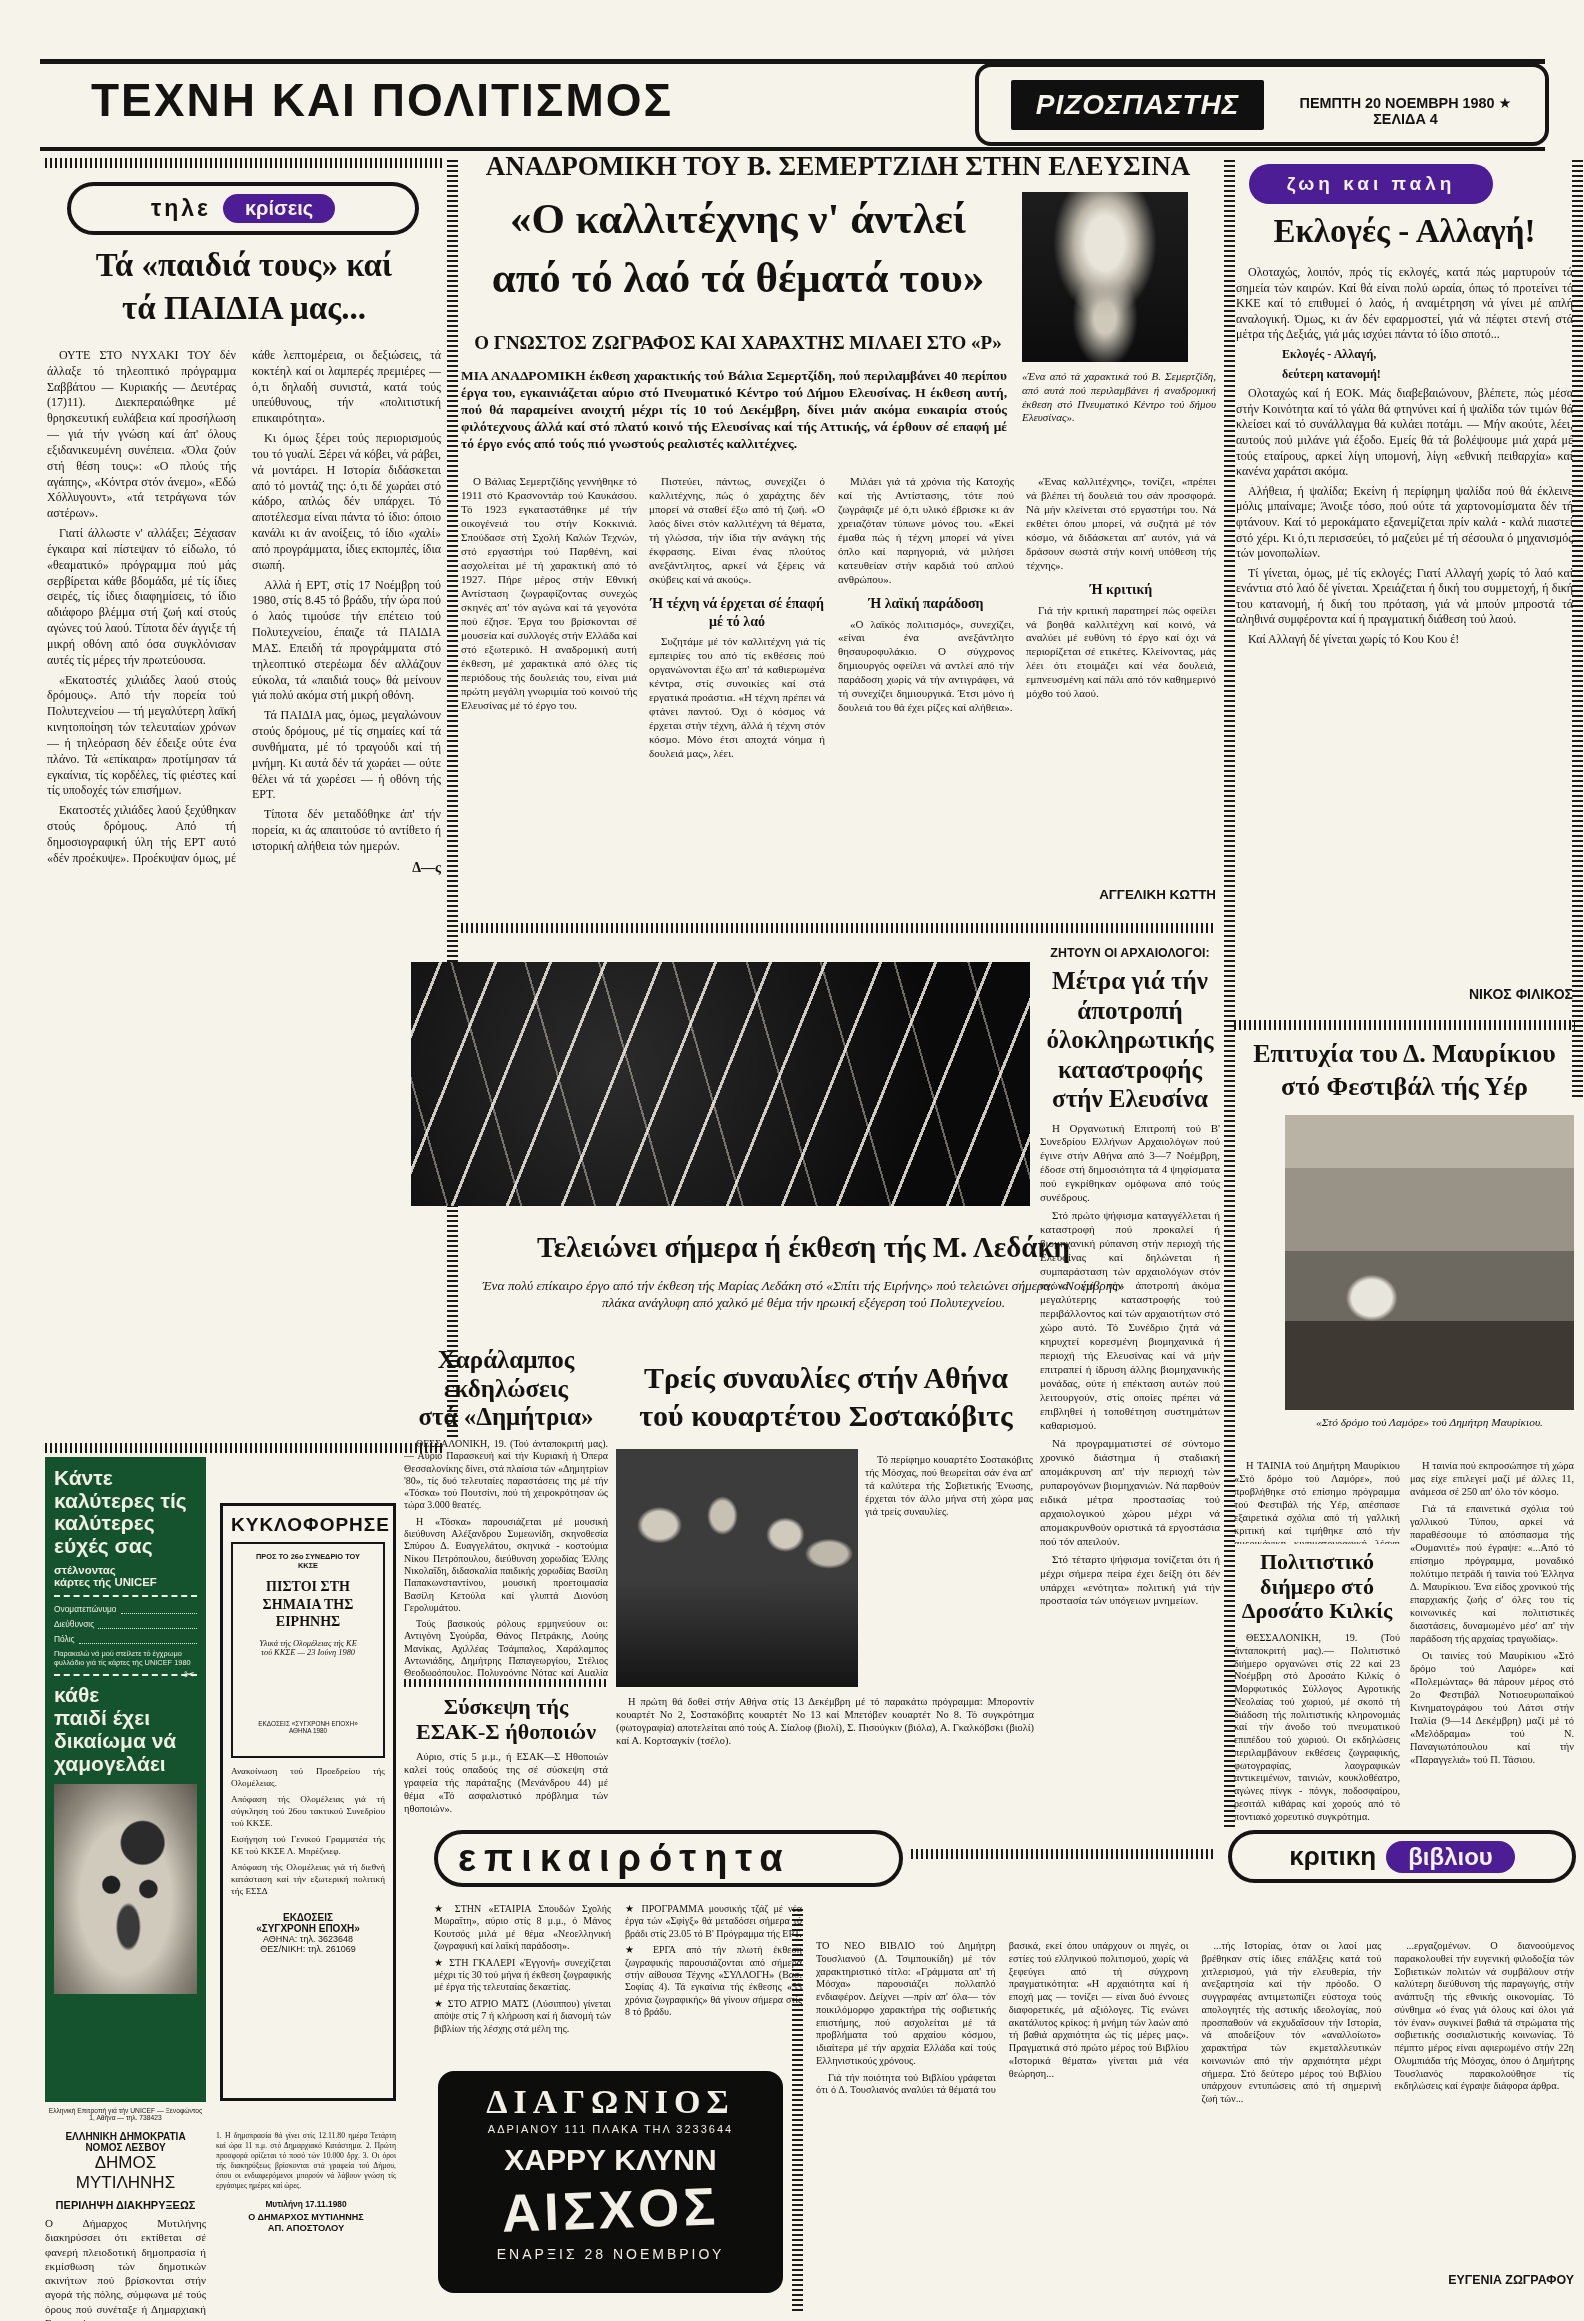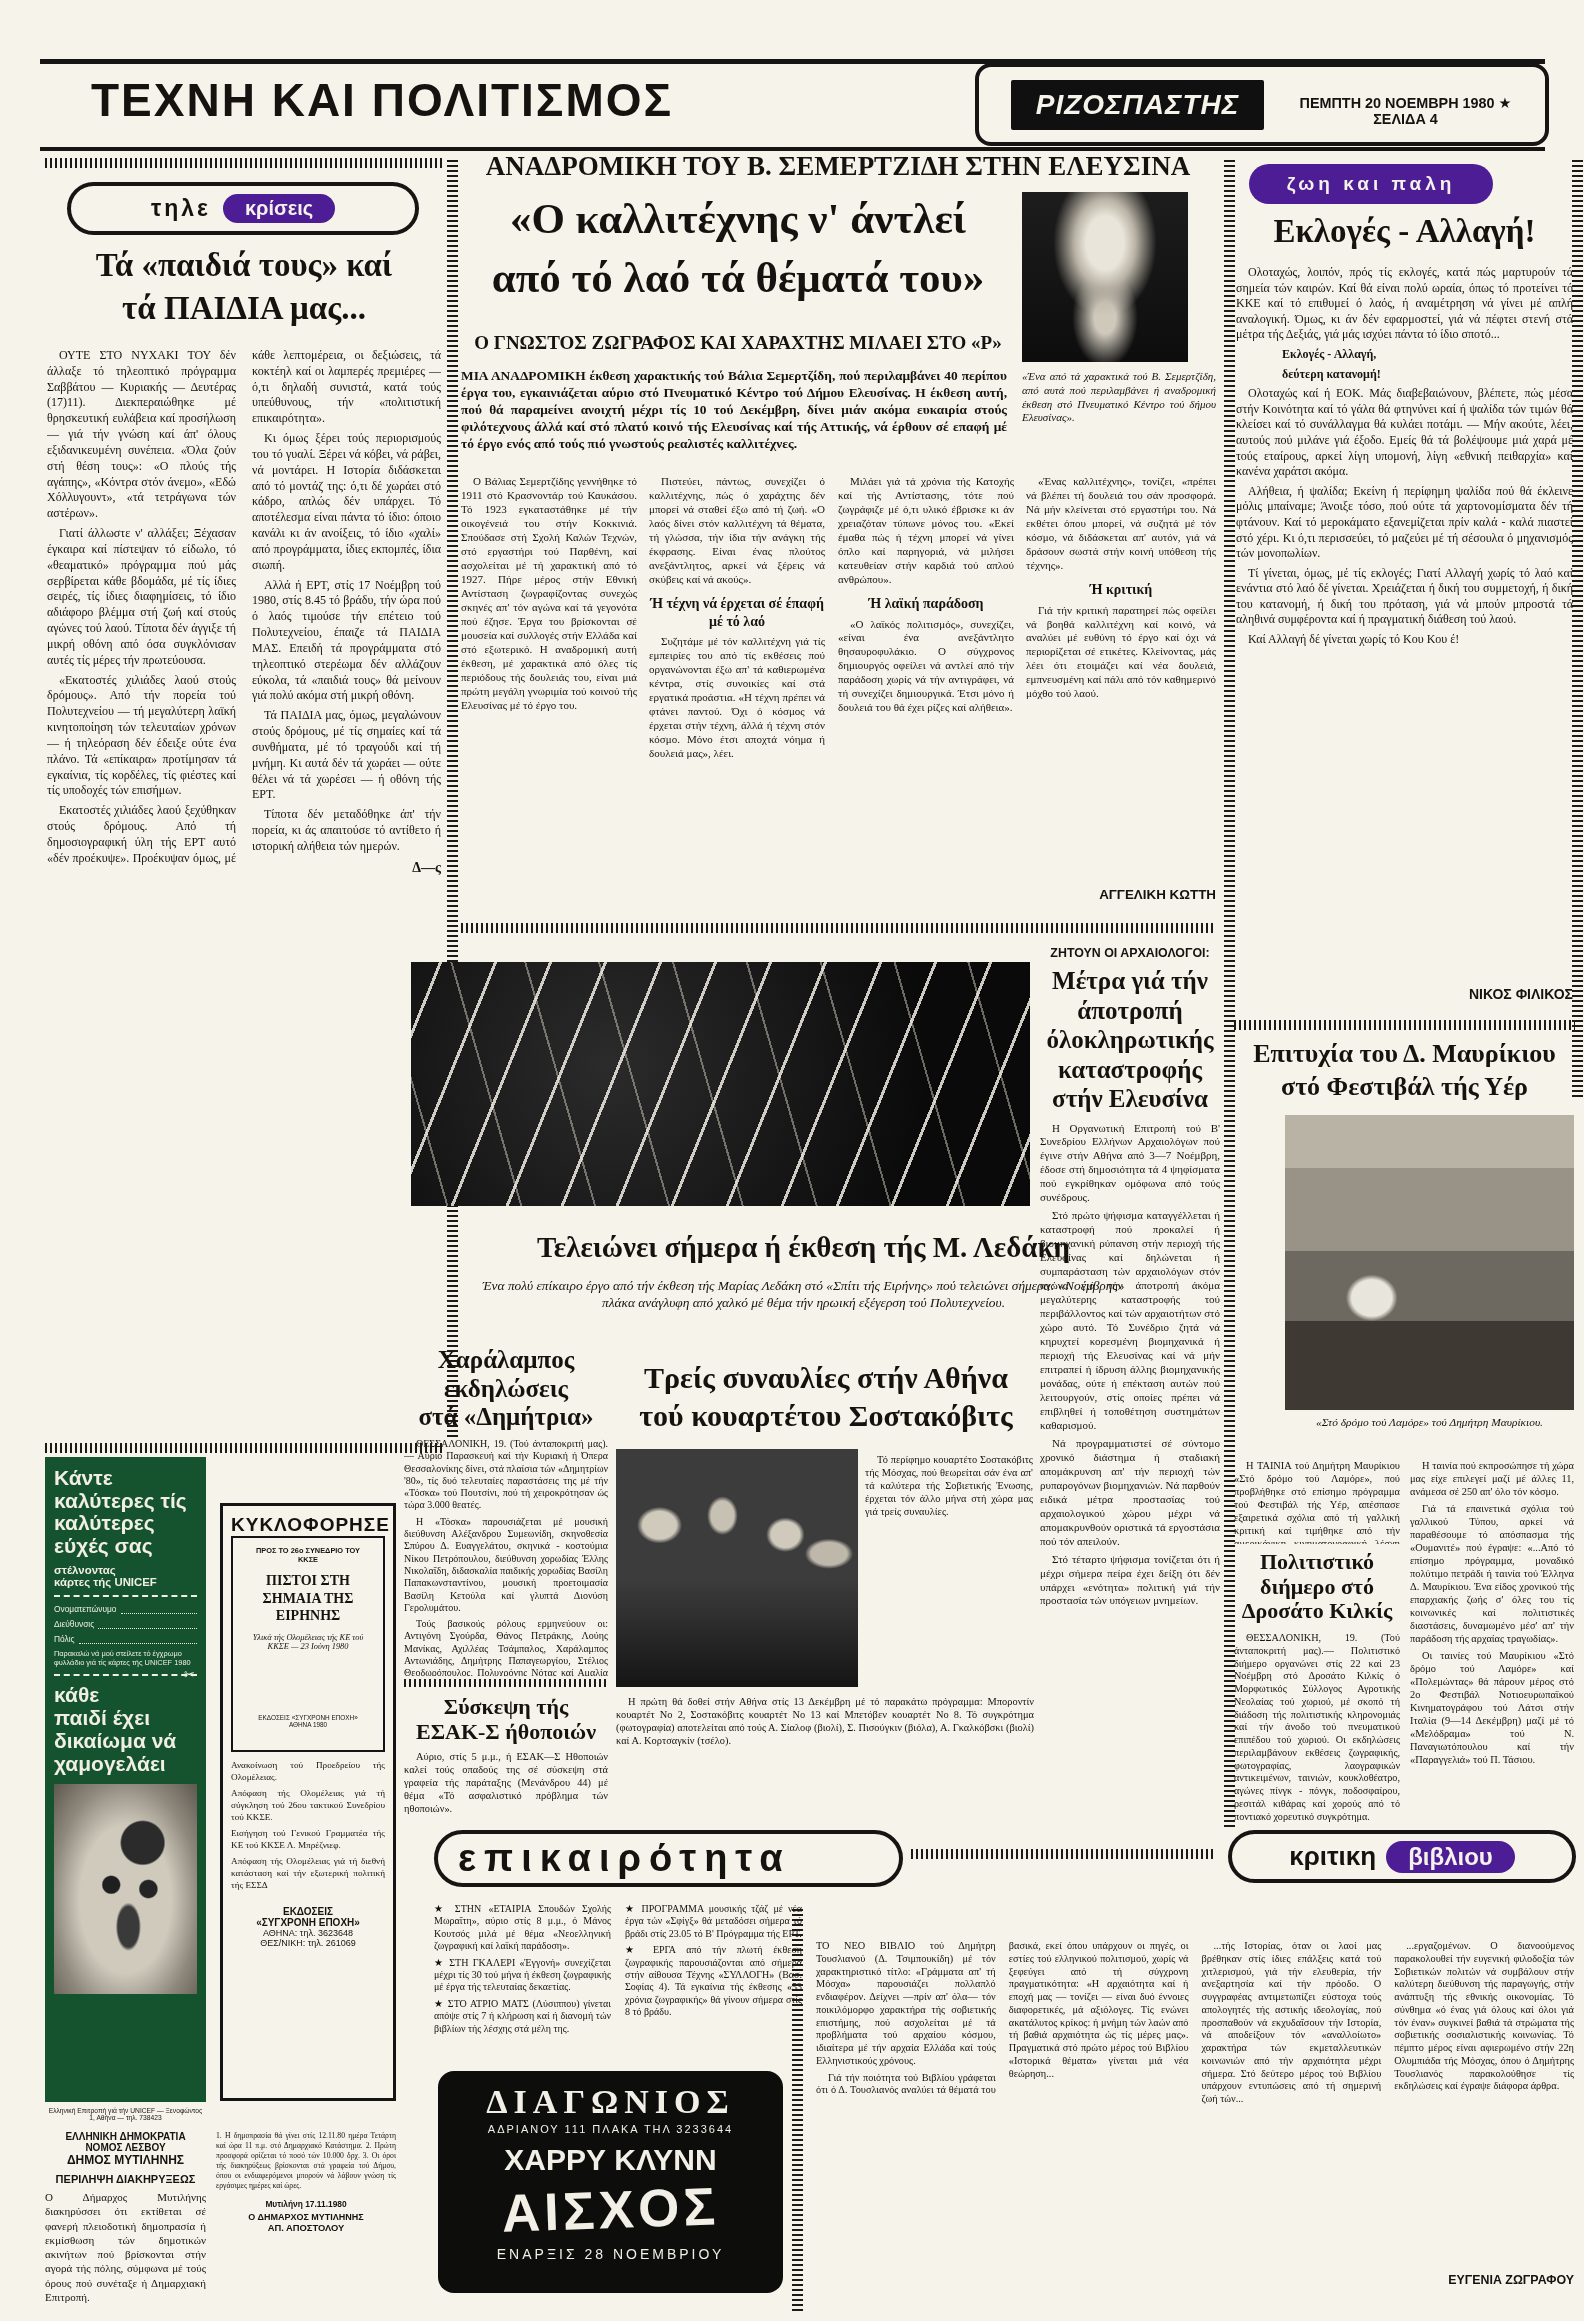--- a/index.html
+++ b/index.html
@@ -228,42 +228,42 @@
       <div>παιδί έχει</div>
       <div>δικαίωμα νά</div>
       <div>χαμογελάει</div>
     </div>
     <div style="margin-top:8px;height:210px;background:radial-gradient(circle at 62% 28%,#2b2b2b 0 12%,transparent 13%),radial-gradient(circle at 40% 48%,#1f1f1f 0 6%,transparent 7%),radial-gradient(circle at 66% 50%,#242424 0 6%,transparent 7%),radial-gradient(ellipse at 52% 68%,#3a3a3a 0 10%,transparent 12%),radial-gradient(ellipse at 50% 55%,#d0cabd 0 45%,#8f897d 72%,#5d584f 100%)"></div>
   </div>
   <div class="abs ctr sans" style="left:45px;top:2107px;width:161px;font-size:6.7px">Ελληνική Επιτροπή γιά τήν UNICEF — Ξενοφώντος 1, Αθήνα — τηλ. 738423</div>
 
   <div class="abs" style="left:220px;top:1503px;width:176px;height:598px;border:3px solid #141414;padding:8px 8px">
     <div class="ctr sans" style="font-size:19px;font-weight:bold;letter-spacing:1px">ΚΥΚΛΟΦΟΡΗΣΕ</div>
-    <div style="border:2.5px solid #141414;margin-top:0;padding:8px 14px;height:196px">
+    <div style="border:2.5px solid #141414;margin-top:6px;padding:8px 21px;height:196px">
       <div class="ctr sans" style="font-size:7.4px;font-weight:bold">ΠΡΟΣ ΤΟ 26ο ΣΥΝΕΔΡΙΟ ΤΟΥ ΚΚΣΕ</div>
       <div class="ctr serifhead" style="font-size:14px;margin-top:8px;line-height:1.25">ΠΙΣΤΟΙ ΣΤΗ ΣΗΜΑΙΑ ΤΗΣ ΕΙΡΗΝΗΣ</div>
       <div class="ctr" style="font-size:8.4px;font-style:italic;margin-top:8px">Υλικά τής Ολομέλειας τής ΚΕ τού ΚΚΣΕ — 23 Ιούνη 1980</div>
       <div class="ctr sans" style="font-size:6.4px;margin-top:63px">ΕΚΔΟΣΕΙΣ «ΣΥΓΧΡΟΝΗ ΕΠΟΧΗ» ΑΘΗΝΑ 1980</div>
     </div>
     <div class="jst" style="font-size:9.2px;line-height:1.3;margin-top:8px">
       <p class="nip">Ανακοίνωση τού Προεδρείου τής Ολομέλειας.</p>
       <p class="nip">Απόφαση τής Ολομέλειας γιά τή σύγκληση τού 26ου τακτικού Συνεδρίου τού ΚΚΣΕ.</p>
       <p class="nip">Εισήγηση τού Γενικού Γραμματέα τής ΚΕ τού ΚΚΣΕ Λ. Μπρέζνιεφ.</p>
       <p class="nip">Απόφαση τής Ολομέλειας γιά τή διεθνή κατάσταση καί τήν εξωτερική πολιτική τής ΕΣΣΔ</p>
     </div>
     <div class="ctr sans" style="font-size:10px;font-weight:bold;margin-top:14px">ΕΚΔΟΣΕΙΣ</div>
     <div class="ctr sans" style="font-size:10px;font-weight:bold">«ΣΥΓΧΡΟΝΗ ΕΠΟΧΗ»</div>
     <div class="ctr sans" style="font-size:9px">ΑΘΗΝΑ: τηλ. 3623648</div>
     <div class="ctr sans" style="font-size:9px">ΘΕΣ/ΝΙΚΗ: τηλ. 261069</div>
   </div>
 
   <div class="abs" style="left:45px;top:2131px;width:161px">
     <div class="ctr sans" style="font-size:10px;font-weight:bold">ΕΛΛΗΝΙΚΗ ΔΗΜΟΚΡΑΤΙΑ</div>
     <div class="ctr sans" style="font-size:10px;font-weight:bold">ΝΟΜΟΣ ΛΕΣΒΟΥ</div>
-    <div class="ctr sans" style="font-size:12px;font-weight:bold">ΔΗΜΟΣ ΜΥΤΙΛΗΝΗΣ</div>
+    <div class="ctr sans" style="font-size:17px;font-weight:normal">ΔΗΜΟΣ ΜΥΤΙΛΗΝΗΣ</div>
     <div class="ctr sans" style="font-size:11px;font-weight:bold;margin-top:6px">ΠΕΡΙΛΗΨΗ ΔΙΑΚΗΡΥΞΕΩΣ</div>
     <div class="jst" style="font-size:11px;line-height:1.3;margin-top:5px">Ο Δήμαρχος Μυτιλήνης διακηρύσσει ότι εκτίθεται σέ φανερή πλειοδοτική δημοπρασία ή εκμίσθωση τών δημοτικών ακινήτων πού βρίσκονται στήν αγορά τής πόλης, σύμφωνα μέ τούς όρους πού συνέταξε ή Δημαρχιακή Επιτροπή.</div>
   </div>
   <div class="abs" style="left:216px;top:2131px;width:180px">
     <div class="jst" style="font-size:7.7px;line-height:1.3">1. Η δημοπρασία θά γίνει στίς 12.11.80 ημέρα Τετάρτη καί ώρα 11 π.μ. στό Δημαρχιακό Κατάστημα. 2. Πρώτη προσφορά ορίζεται τό ποσό τών 10.000 δρχ. 3. Οι όροι τής διακηρύξεως βρίσκονται στά γραφεία τού Δήμου, όπου οι ενδιαφερόμενοι μπορούν νά λάβουν γνώση τίς εργάσιμες ημέρες καί ώρες.</div>
     <div class="ctr sans" style="font-size:8.4px;font-weight:bold;margin-top:8px">Μυτιλήνη 17.11.1980</div>
     <div class="ctr sans" style="font-size:9px;font-weight:bold;margin-top:3px">Ο ΔΗΜΑΡΧΟΣ ΜΥΤΙΛΗΝΗΣ</div>
     <div class="ctr sans" style="font-size:9.4px;font-weight:bold">ΑΠ. ΑΠΟΣΤΟΛΟΥ</div>
   </div>
 

